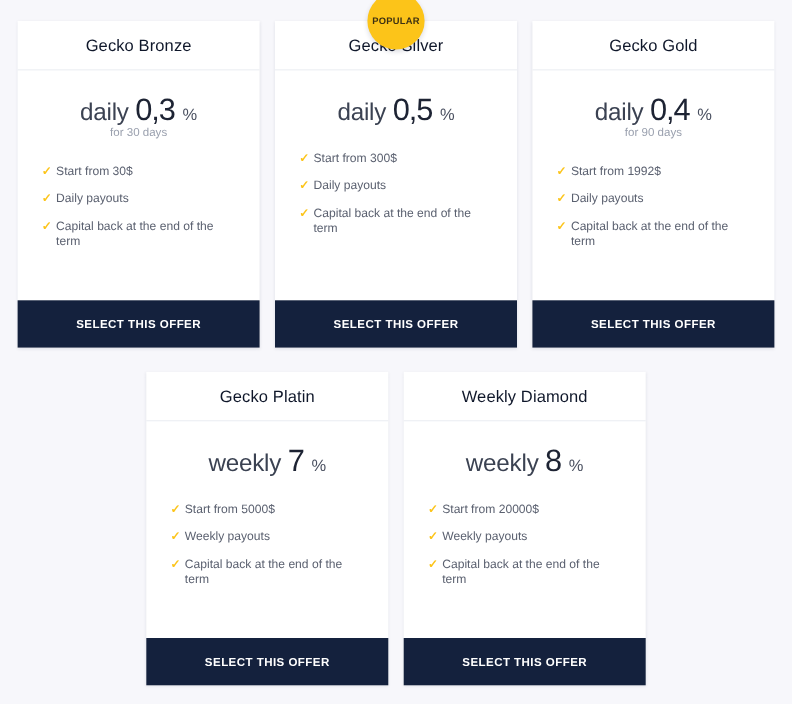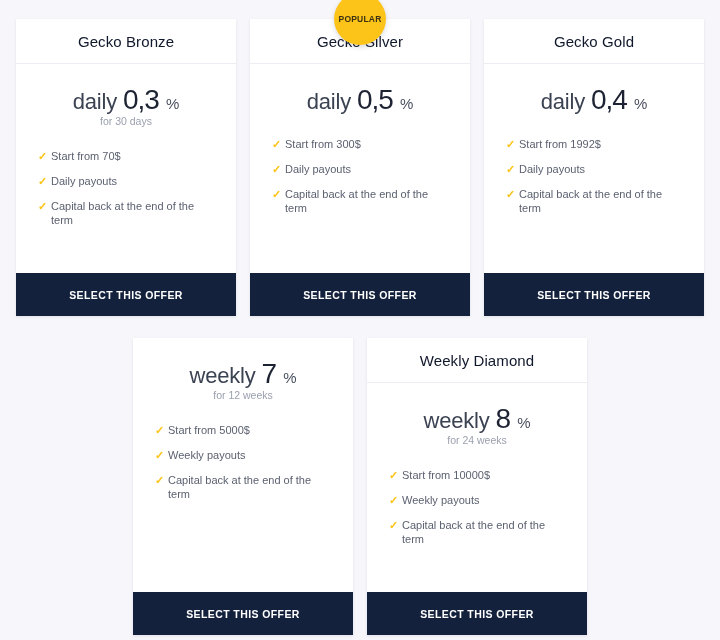--- a/index.html
+++ b/index.html
@@ -177,21 +177,21 @@
         <div class="card-body">
           <div class="rate">
             <span class="rate-period">daily</span>
             <span class="rate-value">0,3</span>
             <span class="rate-pct">%</span>
           </div>
           <div class="duration">for 30 days</div>
           <ul class="features">
             <li class="feature">
               <span class="check-icon">✓</span>
-              <span class="feature-text">Start from 70$</span>
+              <span class="feature-text">Start from 30$</span>
             </li>
             <li class="feature">
               <span class="check-icon">✓</span>
               <span class="feature-text">Daily payouts</span>
             </li>
             <li class="feature">
               <span class="check-icon">✓</span>
               <span class="feature-text">Capital back at the end of the term</span>
             </li>
           </ul>
@@ -229,20 +229,21 @@
       <div class="card">
         <div class="card-head">
           <div class="card-title">Gecko Gold</div>
         </div>
         <div class="card-body">
           <div class="rate">
             <span class="rate-period">daily</span>
             <span class="rate-value">0,4</span>
             <span class="rate-pct">%</span>
           </div>
+          <div class="duration">for 90 days</div>
           <ul class="features">
             <li class="feature">
               <span class="check-icon">✓</span>
               <span class="feature-text">Start from 1992$</span>
             </li>
             <li class="feature">
               <span class="check-icon">✓</span>
               <span class="feature-text">Daily payouts</span>
             </li>
             <li class="feature">
@@ -250,27 +251,29 @@
               <span class="feature-text">Capital back at the end of the term</span>
             </li>
           </ul>
         </div>
         <button class="cta">SELECT THIS OFFER</button>
       </div>
     </div>
 
   <div class="row row-bottom">
       <div class="card">
+        <div class="card-head">
+          <div class="card-title">Gecko Platin</div>
+        </div>
         <div class="card-body">
           <div class="rate">
             <span class="rate-period">weekly</span>
             <span class="rate-value">7</span>
             <span class="rate-pct">%</span>
           </div>
-          <div class="duration">for 12 weeks</div>
           <ul class="features">
             <li class="feature">
               <span class="check-icon">✓</span>
               <span class="feature-text">Start from 5000$</span>
             </li>
             <li class="feature">
               <span class="check-icon">✓</span>
               <span class="feature-text">Weekly payouts</span>
             </li>
             <li class="feature">
@@ -284,25 +287,24 @@
       <div class="card">
         <div class="card-head">
           <div class="card-title">Weekly Diamond</div>
         </div>
         <div class="card-body">
           <div class="rate">
             <span class="rate-period">weekly</span>
             <span class="rate-value">8</span>
             <span class="rate-pct">%</span>
           </div>
-          <div class="duration">for 24 weeks</div>
-          <ul class="features">
-            <li class="feature">
-              <span class="check-icon">✓</span>
-              <span class="feature-text">Start from 10000$</span>
+          <ul class="features">
+            <li class="feature">
+              <span class="check-icon">✓</span>
+              <span class="feature-text">Start from 20000$</span>
             </li>
             <li class="feature">
               <span class="check-icon">✓</span>
               <span class="feature-text">Weekly payouts</span>
             </li>
             <li class="feature">
               <span class="check-icon">✓</span>
               <span class="feature-text">Capital back at the end of the term</span>
             </li>
           </ul>

